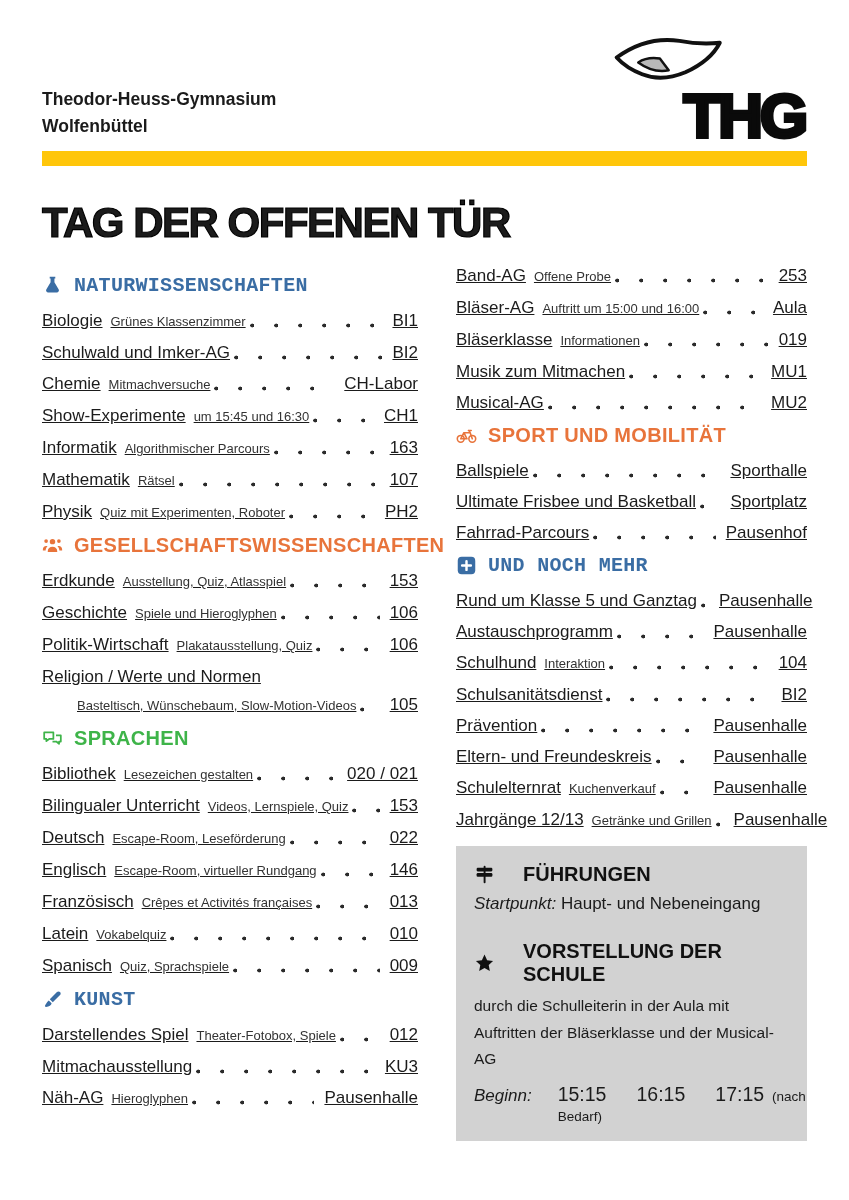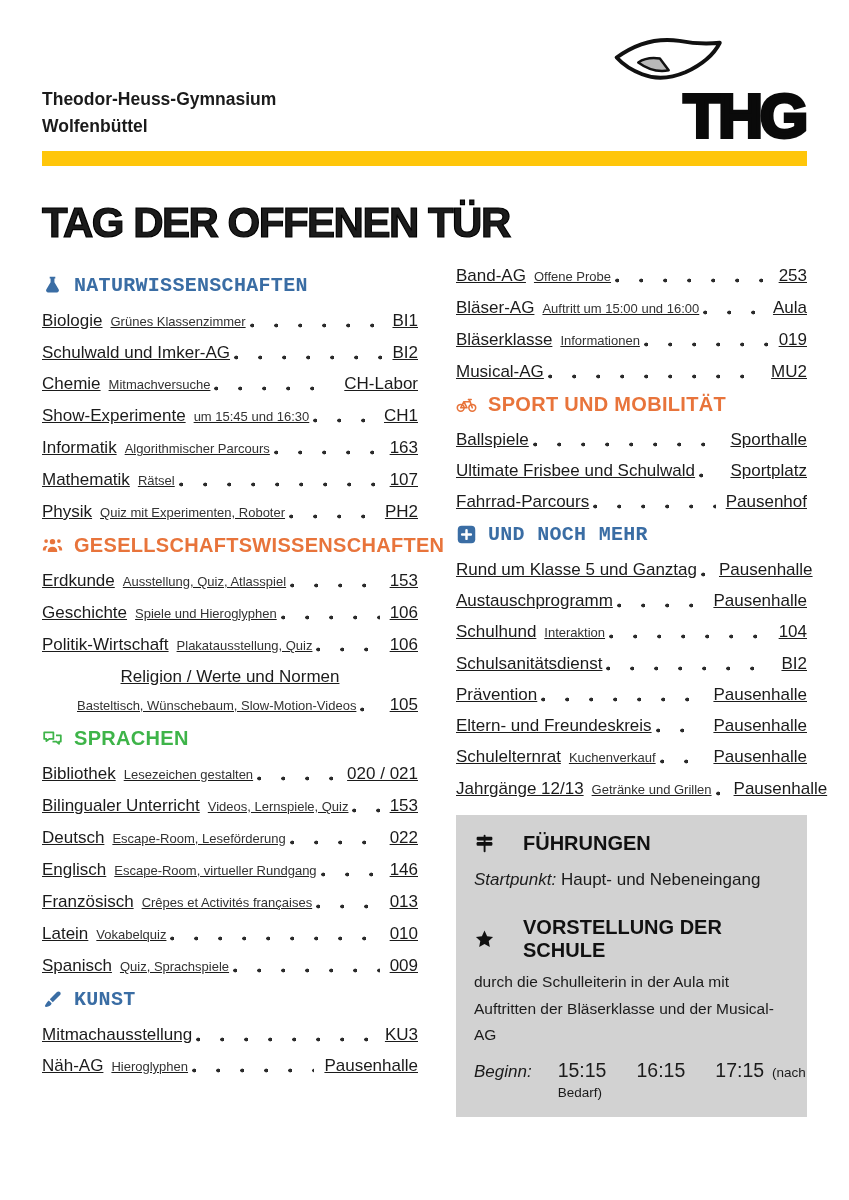--- a/index.html
+++ b/index.html
@@ -27,33 +27,33 @@
   .section{margin-bottom:12px;}
   .section-header{display:flex;align-items:center;gap:11px;font-size:20px;font-weight:bold;
     letter-spacing:.3px;margin:8px 0 14px;}
   .c-blue{color:var(--blue);font-family:Liberation Mono, monospace;} .c-orange{color:var(--orange);} .c-green{color:var(--green);}
   .sec-icon{display:inline-flex;width:21px;height:21px;flex:none;}
   .sec-icon svg{width:100%;height:100%;}
   .sec-icon.black{color:#111;}
 
   .row{display:flex;align-items:baseline;margin-bottom:12px;line-height:19px;white-space:nowrap;text-decoration:underline;}
   .row.two-line{display:block;}
-  .row-line{display:flex;align-items:baseline;white-space:nowrap;justify-content:center;}
+  .row-line{display:flex;align-items:baseline;white-space:nowrap;}
   .row-line.indent{padding-left:27px;margin-top:9px;}
   .row-label{font-size:17px;color:var(--ink);flex:none;}
   .row-desc{font-size:13px;color:#333;margin-left:8px;flex:none;}
   .row-value{font-size:17px;color:var(--ink);flex:none;margin-left:6px;}
   .leader{flex:1;min-width:8px;height:5px;margin:0 4px;position:relative;top:2px;
     background-image:radial-gradient(circle at 2.2px 2.5px,#2b2b2b 1.7px,transparent 2.2px);
     background-size:24px 5px;background-repeat:repeat-x;}
 
   .info-box{background:var(--box_gray);margin-top:16px;padding:17px 18px 15px;}
   .box-header{display:flex;align-items:center;gap:28px;font-size:20px;font-weight:bold;color:#111;}
   .box-header.mt{margin-top:26px;}
-  .box-line{font-size:17px;margin-top:15px;color:#1b1b1b;}
+  .box-line{font-size:17px;margin-top:8px;color:#1b1b1b;}
   .box-line em{font-style:italic;}
   .box-desc{font-size:15.5px;line-height:1.72;margin-top:7px;color:#1b1b1b;}
   .beginn-row{display:flex;align-items:baseline;margin-top:10px;font-size:17px;}
   .beginn-row em{font-style:italic;margin-right:26px;}
   .beginn-time{font-size:19.5px;margin-right:30px;}
   .beginn-note{font-size:13.5px;margin-left:-22px;}
 </style>
 </head>
 <body>
 
@@ -231,20 +231,26 @@
             <h2 class="section-header c-blue">
               <span class="sec-icon">
                 <svg viewBox="0 0 24 24" fill="currentColor">
                   <path d="M20.6 3.4c1 1 1 2.6 0 3.5l-8.3 8.2-3.4-3.4 8.2-8.3c1-.9 2.5-.9 3.5 0z"></path>
                   <path d="M7.7 13l3.3 3.3c-.5 2.4-2.7 4-6.4 4.2-.9 0-1.5-.9-1.1-1.7 1-1.7 1.3-3 4.2-5.8z"></path>
                 </svg>
               </span>
               <span class="sec-title">KUNST</span>
             </h2>
             <div class="row">
+              <span class="row-label">Darstellendes Spiel</span>
+              <span class="row-desc">Theater-Fotobox, Spiele</span>
+              <span class="leader"></span>
+              <span class="row-value">012</span>
+            </div>
+            <div class="row">
               <span class="row-label">Mitmachausstellung</span>
               <span class="leader"></span>
               <span class="row-value">KU3</span>
             </div>
             <div class="row">
               <span class="row-label">Näh-AG</span>
               <span class="row-desc">Hieroglyphen</span>
               <span class="leader"></span>
               <span class="row-value">Pausenhalle</span>
             </div>
@@ -266,20 +272,25 @@
               <span class="leader"></span>
               <span class="row-value">Aula</span>
             </div>
             <div class="row">
               <span class="row-label">Bläserklasse</span>
               <span class="row-desc">Informationen</span>
               <span class="leader"></span>
               <span class="row-value">019</span>
             </div>
             <div class="row">
+              <span class="row-label">Musik zum Mitmachen</span>
+              <span class="leader"></span>
+              <span class="row-value">MU1</span>
+            </div>
+            <div class="row">
               <span class="row-label">Musical-AG</span>
               <span class="leader"></span>
               <span class="row-value">MU2</span>
             </div>
           </section>
           <section class="section">
             <h2 class="section-header c-orange">
               <span class="sec-icon">
                 <svg viewBox="0 0 24 24" fill="none" stroke="currentColor" stroke-width="1.8" stroke-linecap="round" stroke-linejoin="round">
                   <circle cx="5.4" cy="15.8" r="3.9"></circle>
@@ -288,21 +299,21 @@
                 </svg>
               </span>
               <span class="sec-title">SPORT UND MOBILITÄT</span>
             </h2>
             <div class="row">
               <span class="row-label">Ballspiele</span>
               <span class="leader"></span>
               <span class="row-value">Sporthalle</span>
             </div>
             <div class="row">
-              <span class="row-label">Ultimate Frisbee und Schulwald</span>
+              <span class="row-label">Ultimate Frisbee und Basketball</span>
               <span class="leader"></span>
               <span class="row-value">Sportplatz</span>
             </div>
             <div class="row">
               <span class="row-label">Fahrrad-Parcours</span>
               <span class="leader"></span>
               <span class="row-value">Pausenhof</span>
             </div>
           </section>
           <section class="section">

